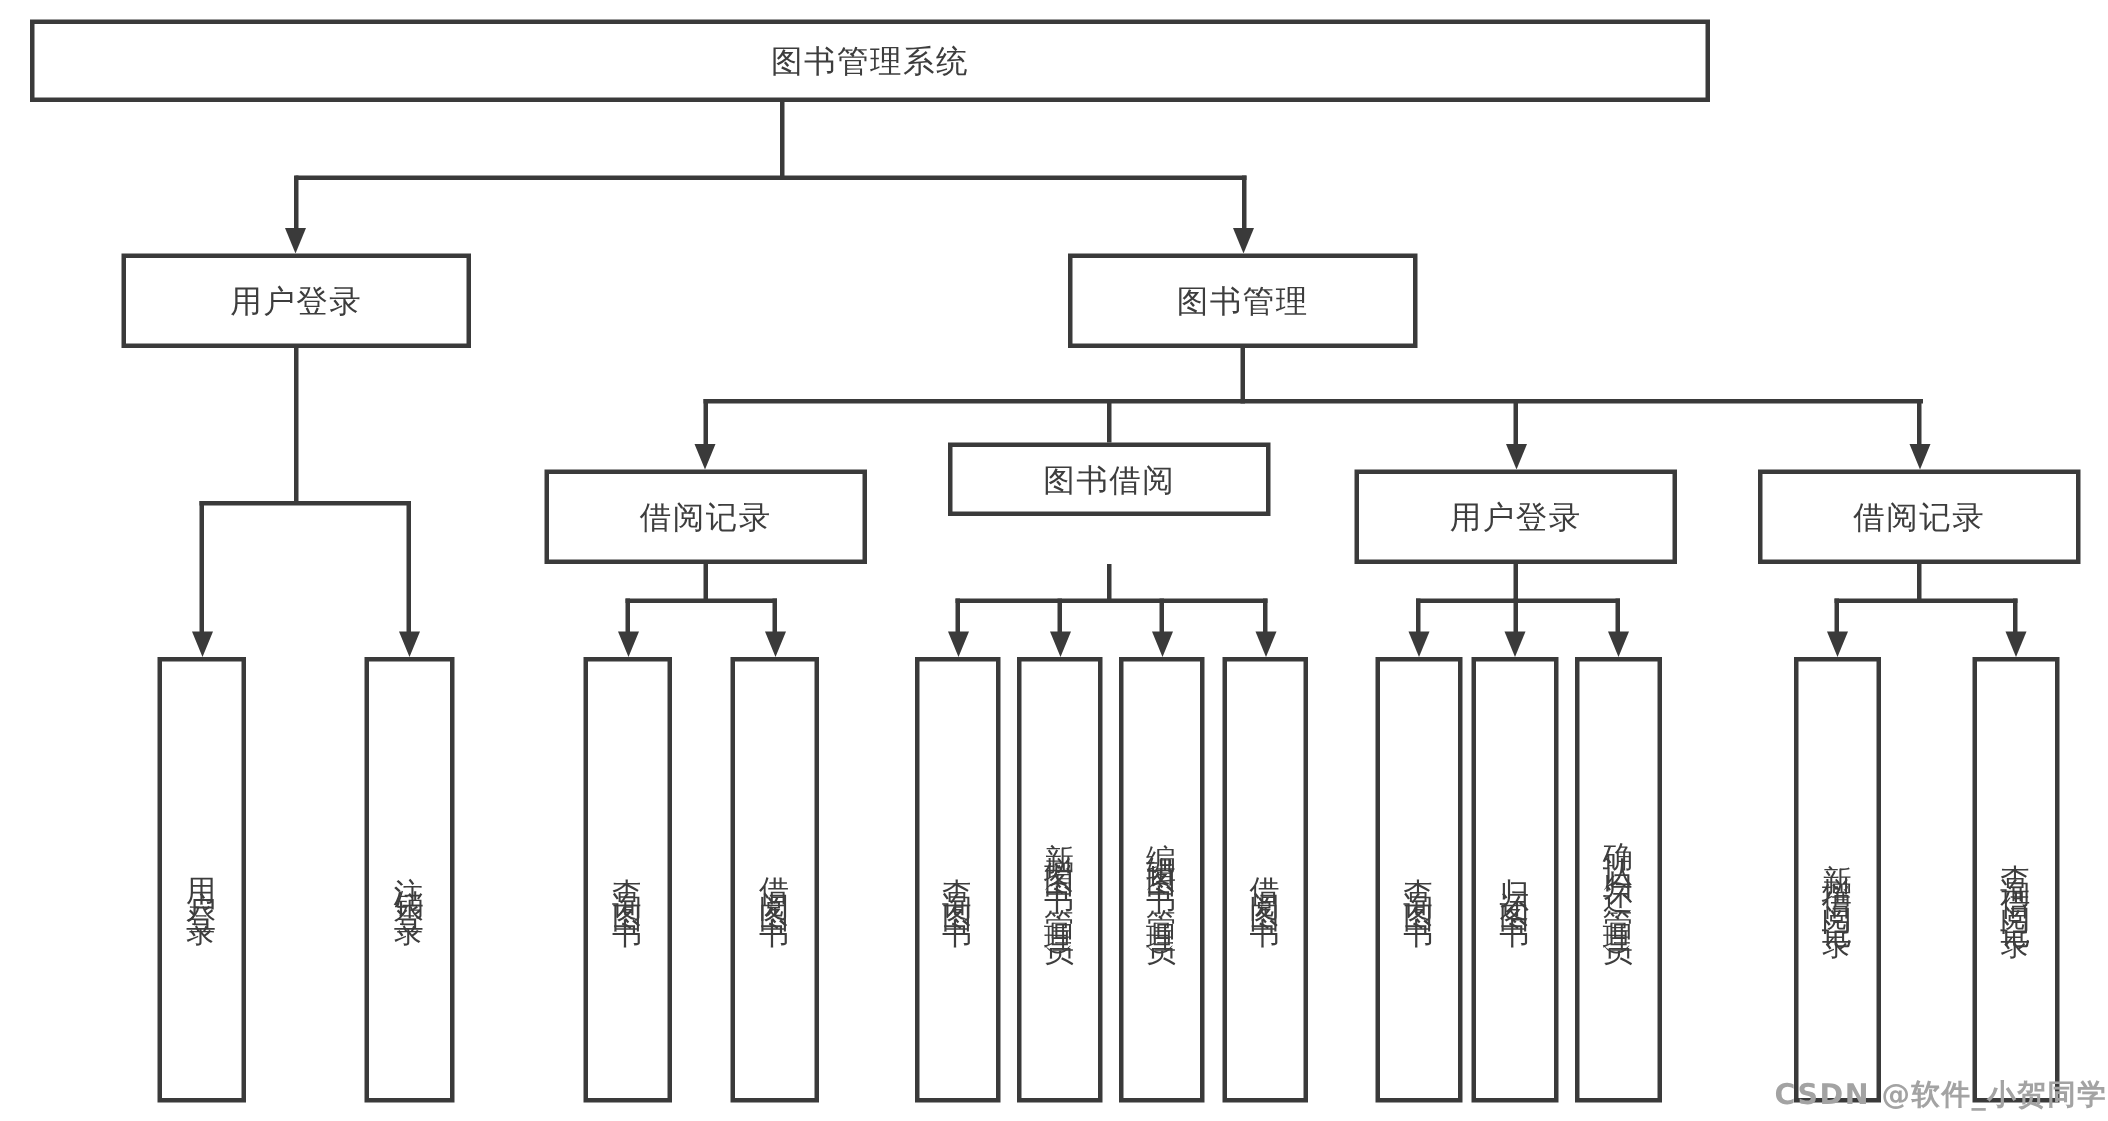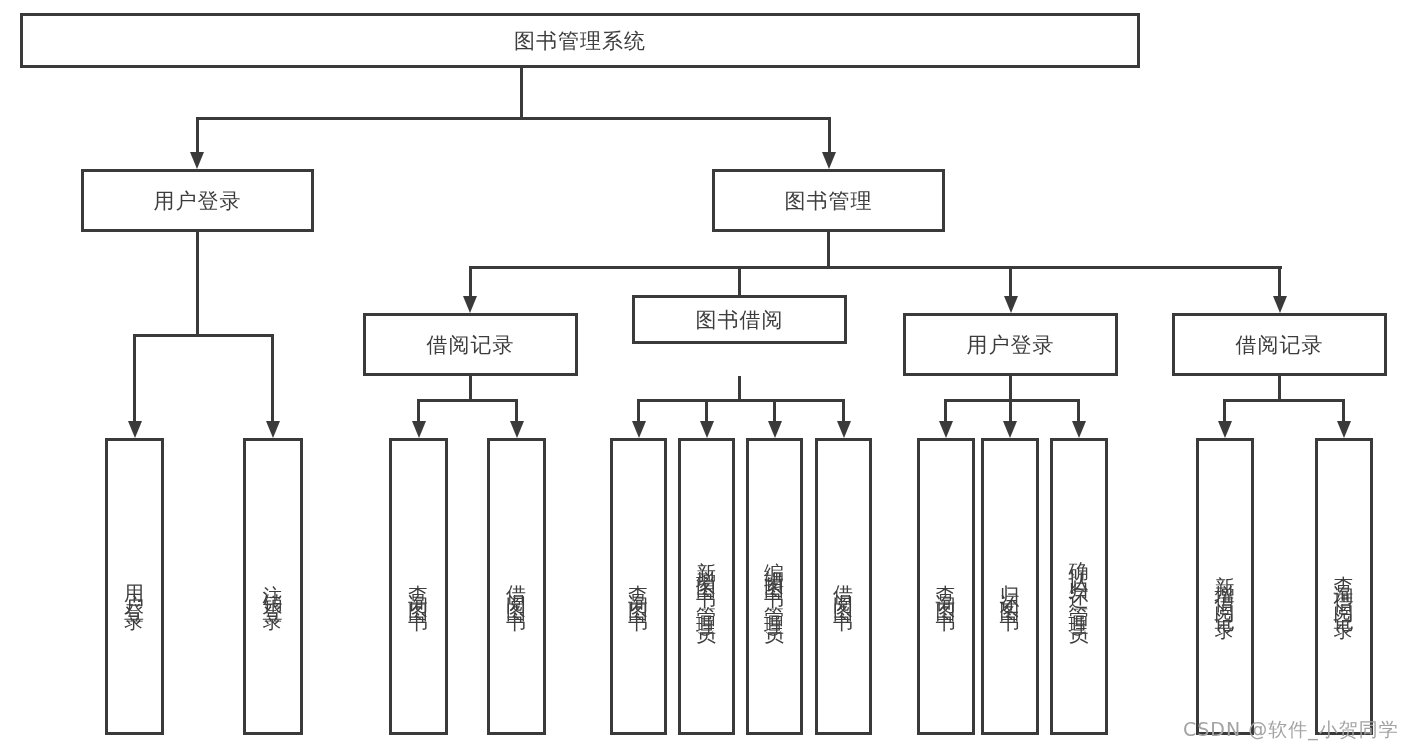--- a/index.html
+++ b/index.html
@@ -47,20 +47,21 @@
     border-right:7px solid transparent;
     border-top:17px solid var(--line);
   }
   .watermark{
     position:absolute;
     left:1183px;top:717px;
     font-size:19px;
     color:var(--wm);
     letter-spacing:1px;
     white-space:nowrap;
+    font-weight:bold;
   }
 </style>
 </head>
 <body>
 
 <div class="stage">
 
   <div class="box" style="left:20px;top:13px;width:1120px;height:55px;">
     <span>图书管理系统</span>
   </div>

